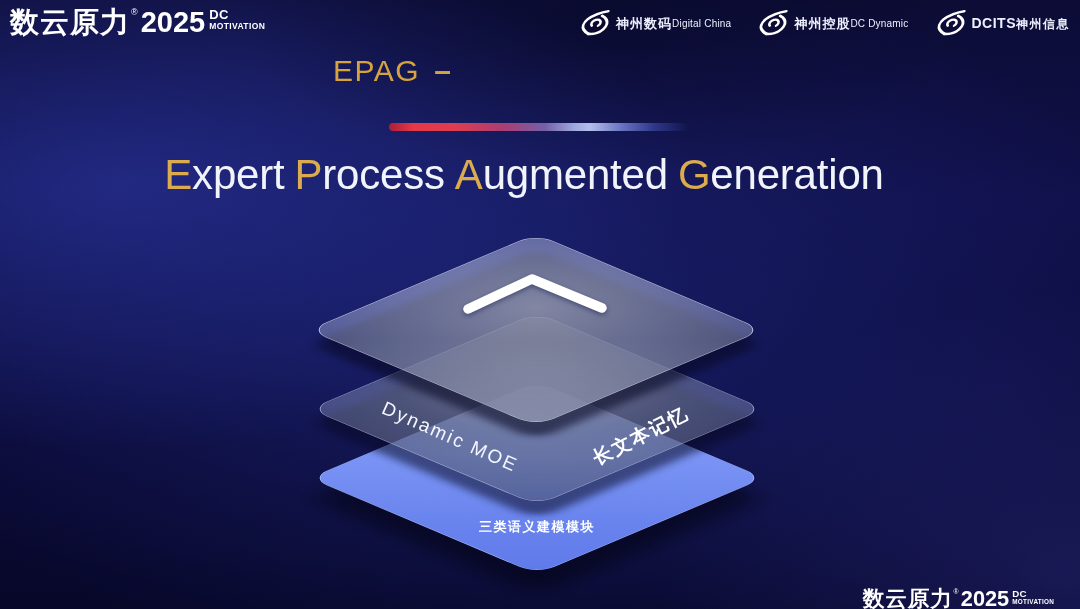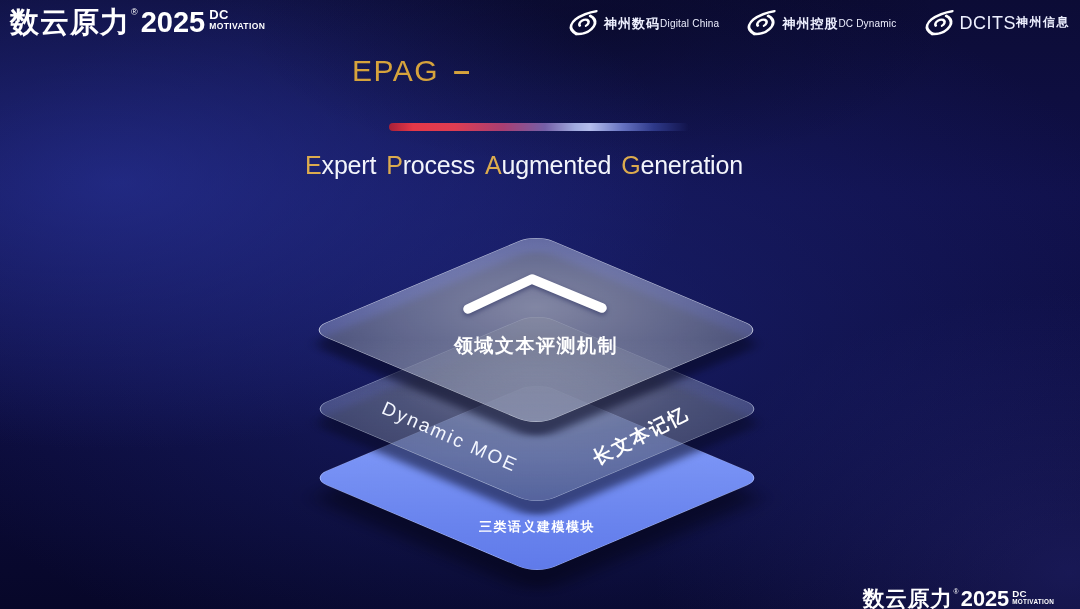--- a/index.html
+++ b/index.html
@@ -22,49 +22,49 @@
   .brand-row { display:flex; align-items:flex-start; line-height:1; }
   .brand-cjk { font-size:29px; font-weight:900; letter-spacing:1px; }
   .brand-reg { font-size:9px; margin:0 3px 0 1px; }
   .brand-year { font-size:29px; font-weight:800; letter-spacing:0px; font-stretch:condensed; }
   .brand-dc { display:inline-flex; flex-direction:column; margin-left:4px; line-height:1; }
   .brand-dc .dc { font-size:13px; font-weight:800; letter-spacing:0.5px; }
   .brand-dc .motiv { font-size:8.5px; font-weight:600; letter-spacing:0.4px; margin-top:1px; }
   .brand-sub { position:absolute; left:9px; top:54px; font-size:24px; font-weight:900; letter-spacing:0.2px; color:#ffffff; }
 
   
-  .title { position:absolute; left:352px; top:56px; display:flex; align-items:baseline; line-height:1; }
+  .title { position:absolute; left:333px; top:56px; display:flex; align-items:baseline; line-height:1; }
   .title-en { font-size:30px; font-weight:500; letter-spacing:1.5px; color:#d6a33c; }
   .title-dash { font-size:30px; font-weight:700; color:#d6a33c; margin:0 7px 0 14px; }
   .title-cn { font-size:30px; font-weight:900; color:#ffffff; letter-spacing:0.5px; }
 
   
   .partners { position:absolute; right:10px; top:7px; display:flex; align-items:center; gap:26px; }
   .partner { display:flex; align-items:center; gap:5px; }
   .partner svg { display:block; }
   .partner-text { display:flex; line-height:1; color:#eef0ff; }
   .partner-cjk { font-size:13px; font-weight:700; letter-spacing:1px; }
   .partner-en { font-size:10px; font-weight:500; margin-top:2px; letter-spacing:0.2px; }
-  .partner-en-big { font-size:18px; font-weight:400; letter-spacing:0.5px;text-align:center; }
+  .partner-en-big { font-size:14px; font-weight:700; letter-spacing:0.5px;text-align:center; }
   .partner-cjk-small { font-size:12px; font-weight:700; margin-top:2px; letter-spacing:1.5px; }
 
   
   .divider {
     position:absolute; left:389px; top:123px; width:300px; height:8px;
     border-radius:5px;
     background:linear-gradient(90deg,
       rgba(180,32,52,0.92) 0%, #e63848 8%, #de3d52 22%, #a93e72 38%,
       #7560a8 52%, #a0aade 62%, #b4bdec 67%, #6571c0 78%, #2f3a8a 88%, rgba(20,24,70,0) 100%);
     filter:blur(0.4px);
   }
 
   
   .headline {
     position:absolute; left:0; top:151px; width:1048px; text-align:center;
-    font-size:25px; font-weight:500; letter-spacing:-0.2px; color:#f2f4fb;
+    font-size:42px; font-weight:500; letter-spacing:-0.2px; color:#f2f4fb;
     font-family:"Liberation Sans", sans-serif;
   }
   .headline .word { margin:0 5px; }
   .headline .cap { color:#dcab4e; }
 
   
   .plate-wrap { position:absolute; width:0; height:0; }
   .plate, .plate-shadow {
     position:absolute; left:0; top:0; width:322px; height:322px;
     margin-left:-161px; margin-top:-161px;
@@ -192,21 +192,20 @@
   </div>
   <div class="plate-wrap wrap-top">
     <div class="plate-shadow"></div>
     <div class="plate plate-top"></div>
   </div>
 
   <svg class="chevron" width="1080" height="609" viewBox="0 0 1080 609">
     <polyline points="468,309 532,279 602,308" fill="none" stroke="#ffffff" stroke-width="9.5" stroke-linecap="round" stroke-linejoin="round" filter="drop-shadow(0 2px 2.5px rgba(30,35,85,0.55))"></polyline>
   </svg>
 
-  <div class="stack-label lbl-top">领域文本评测机制</div>
   <div class="stack-label lbl-dyn">Dynamic  MOE</div>
   <div class="stack-label lbl-long">长文本记忆</div>
   <div class="stack-label lbl-bot">三类语义建模模块</div>
 
   <div class="brand brand-br">
     <div class="brand-row">
       <span class="brand-cjk">数云原力</span>
       <span class="brand-reg">®</span>
       <span class="brand-year">2025</span>
       <span class="brand-dc">

